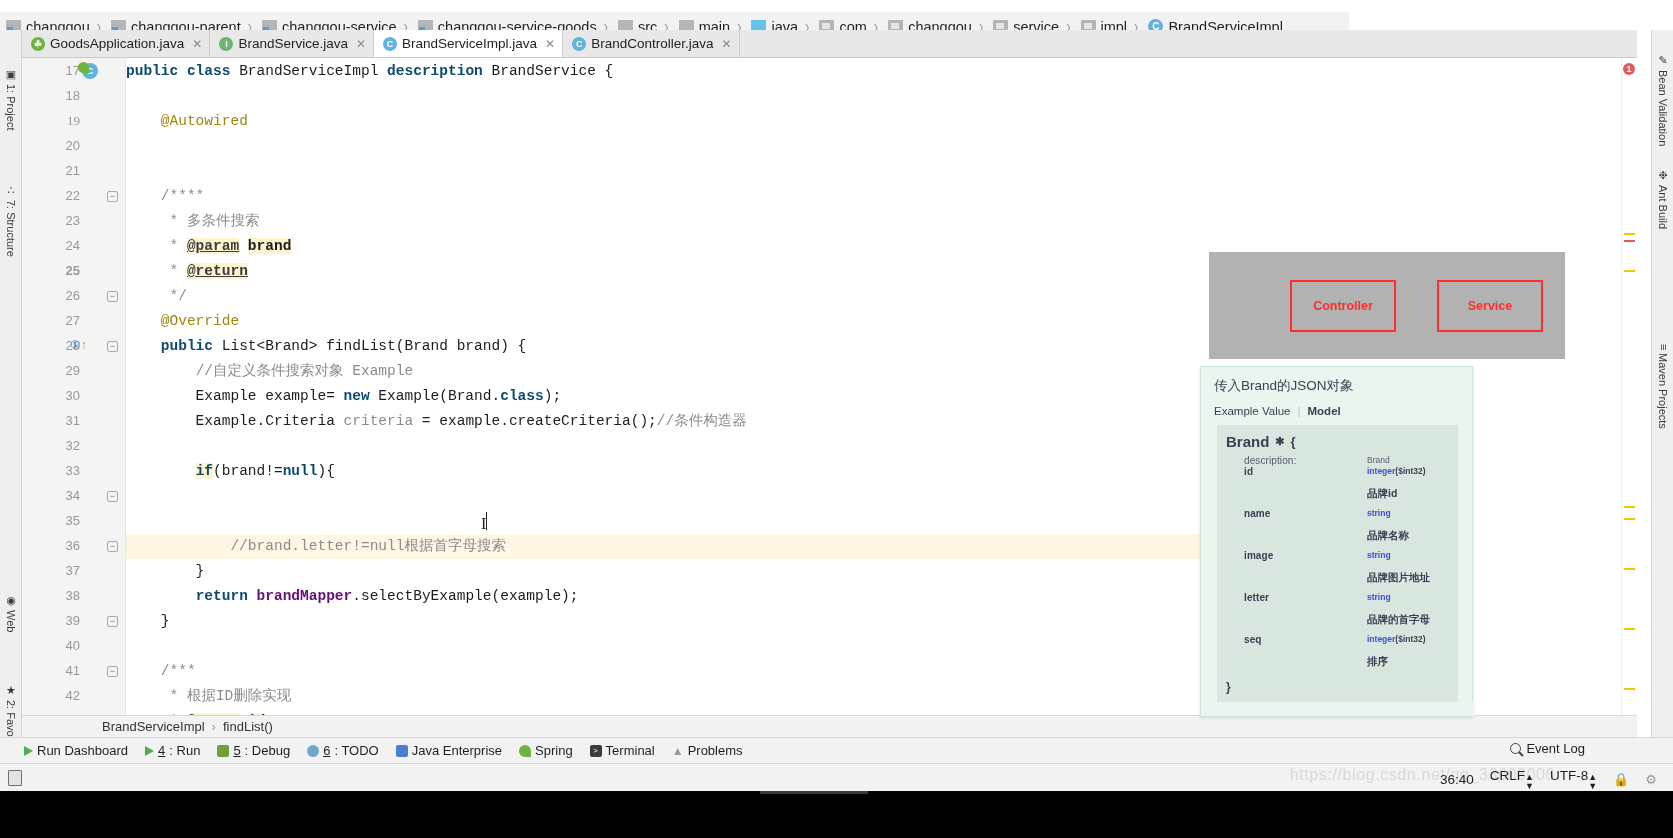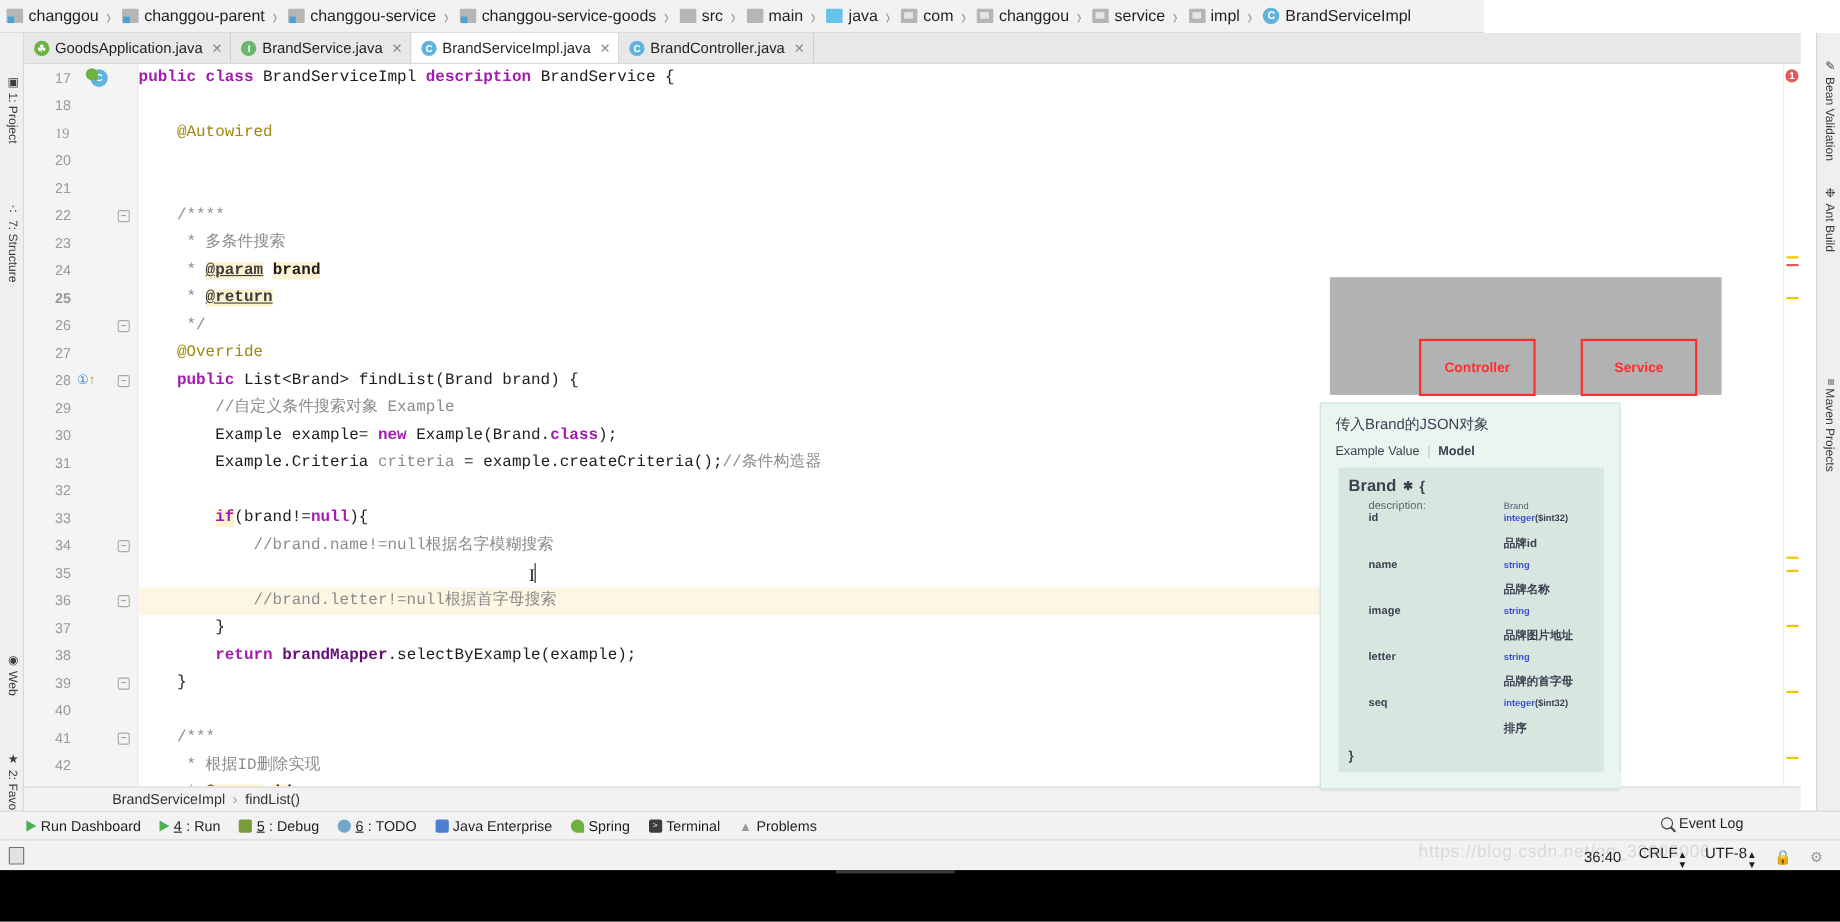--- a/index.html
+++ b/index.html
@@ -7,21 +7,21 @@
   body {
     width:1673px; height:838px;
     background:#ffffff;
     font-family:"Liberation Sans", sans-serif;
     font-size:13px; color:#2b2b2b;
     overflow:hidden; position:relative;
   }
 
   
   #breadcrumb-bar {
-    position:absolute; left:0; top:0; width:1349px; height:30px;
+    position:absolute; left:0; top:12px; width:1349px; height:30px;
     background:#f2f2f2; display:flex; align-items:center;
     border-bottom:1px solid #dcdcdc;
   }
   .crumb {
     display:flex; align-items:center; height:30px;
     padding:0 4px 0 6px; font-size:14.5px; color:#1f1f1f;
     white-space:nowrap; position:relative;
   }
   .crumb .chev {
     margin-left:7px; color:#9a9a9a; font-size:13px;
@@ -92,39 +92,39 @@
   #editor {
     position:absolute; left:22px; top:58px; width:1615px; height:657px;
     background:#ffffff; overflow:hidden;
   }
   #gutter {
     position:absolute; left:0; top:0; width:104px; height:657px;
     background:#f4f4f4; border-right:1px solid #e6e6e6;
   }
   .ln {
     position:absolute; right:45px; font-family:"Liberation Sans", sans-serif;
-    font-size:13px; color:#999999; text-align:left; width:30px;
+    font-size:13px; color:#999999; text-align:right; width:30px;
   }
   .fold {
     position:absolute; left:85px; width:11px; height:11px;
     border:1px solid #a8a8a8; background:#f4f4f4; border-radius:2px;
     color:#777; font-size:9px; line-height:9px; text-align:center;
   }
 
   #code {
     position:absolute; left:104px; top:0; width:983px; height:657px;
     font-family:"Liberation Mono", monospace; font-size:14.5px;
     line-height:25px; color:#1c1c1c; background:#fff;
   }
   .cline { position:absolute; left:0; white-space:pre; height:25px; }
   .hl-row {
     position:absolute; left:-104px; width:1190px; height:25px;
     background:#fdf6e3; z-index:0;
   }
-  .kw   { color:#a21caf; font-weight:bold; }
+  .kw   { color:#0c4a6e; font-weight:bold; }
   .ann  { color:#9e880d; }
   .cmt  { color:#8c8c8c; }
   .fld  { color:#660e7a; font-weight:bold; }
   .jdoc-tag { color:#3c3c3c; text-decoration:underline; background:#fdf3d0; font-weight:bold; }
   .jdoc-prm { background:#fdf3d0; font-weight:bold; color:#1c1c1c; }
   .hlw  { background:#fdf3d0; }
   .squig { border-bottom:2px dotted #d06; padding-bottom:1px; }
 
   
   #stripe {
@@ -204,21 +204,20 @@
   
   #gray-panel {
     position:absolute; left:1209px; top:252px; width:356px; height:107px;
     background:#b2b2b2;
   }
   .redbox {
     position:absolute; border:2px solid #ff2d2d;
     display:flex; align-items:center; justify-content:center;
     color:#ff2d2d; font-weight:bold; font-size:12.5px;
     font-family:"Liberation Sans", sans-serif;
-    margin-top:28px;
   }
   #box-controller { left:81px; top:28px; width:106px; height:52px; }
   #box-service    { left:228px; top:28px; width:106px; height:52px; }
 
   
   #swagger {
     position:absolute; left:1200px; top:366px; width:273px; height:351px;
     background:#e8f6ef; border:1px solid #cfe4da;
     box-shadow:0 1px 3px rgba(0,0,0,.12);
   }
@@ -439,21 +438,20 @@
       <div class="cline" style="top: 176px;">     <span class="cmt">* </span><span class="jdoc-tag">@param</span> <span class="jdoc-prm">brand</span></div>
       <div class="cline" style="top: 201px;">     <span class="cmt">* </span><span class="jdoc-tag">@return</span></div>
       <div class="cline" style="top: 226px;">     <span class="cmt">*/</span></div>
       <div class="cline" style="top: 251px;">    <span class="ann">@Override</span></div>
       <div class="cline" style="top: 276px;">    <span class="kw">public</span> List&lt;Brand&gt; findList(Brand brand) {</div>
       <div class="cline" style="top: 301px;">        <span class="cmt">//自定义条件搜索对象 Example</span></div>
       <div class="cline" style="top: 326px;">        Example example= <span class="kw">new</span> Example(Brand.<span class="kw">class</span>);</div>
       <div class="cline" style="top: 351px;">        Example.Criteria <span class="cmt">criteria</span> = example.createCriteria();<span class="cmt">//条件构造器</span></div>
       <div class="cline" style="top: 376px;"></div>
       <div class="cline" style="top: 401px;">        <span class="kw hlw">if</span>(brand!=<span class="kw">null</span>){</div>
-      <div class="cline" style="top: 426px;">            <span class="cmt">//brand.name!=null根据名字模糊搜索</span></div>
       <div class="cline" style="top: 451px;"></div>
       <div class="hl-row" style="top: 476px; left: 0px; width: 1085px;"></div>
       <div class="cline" style="top: 476px;">            <span class="cmt">//brand.letter!=null根据首字母搜索</span></div>
       <div class="cline" style="top: 501px;">        }</div>
       <div class="cline" style="top: 526px;">        <span class="kw">return</span> <span class="fld">brandMapper</span>.selectByExample(example);</div>
       <div class="cline" style="top: 551px;">    }</div>
       <div class="cline" style="top: 576px;"></div>
       <div class="cline" style="top: 601px;">    <span class="cmt">/***</span></div>
       <div class="cline" style="top: 626px;">     <span class="cmt">* 根据ID删除实现</span></div>
       <div class="cline" style="top: 651px;">     <span class="cmt">* </span><span class="jdoc-tag">@param</span> <span class="jdoc-prm">id</span></div>

